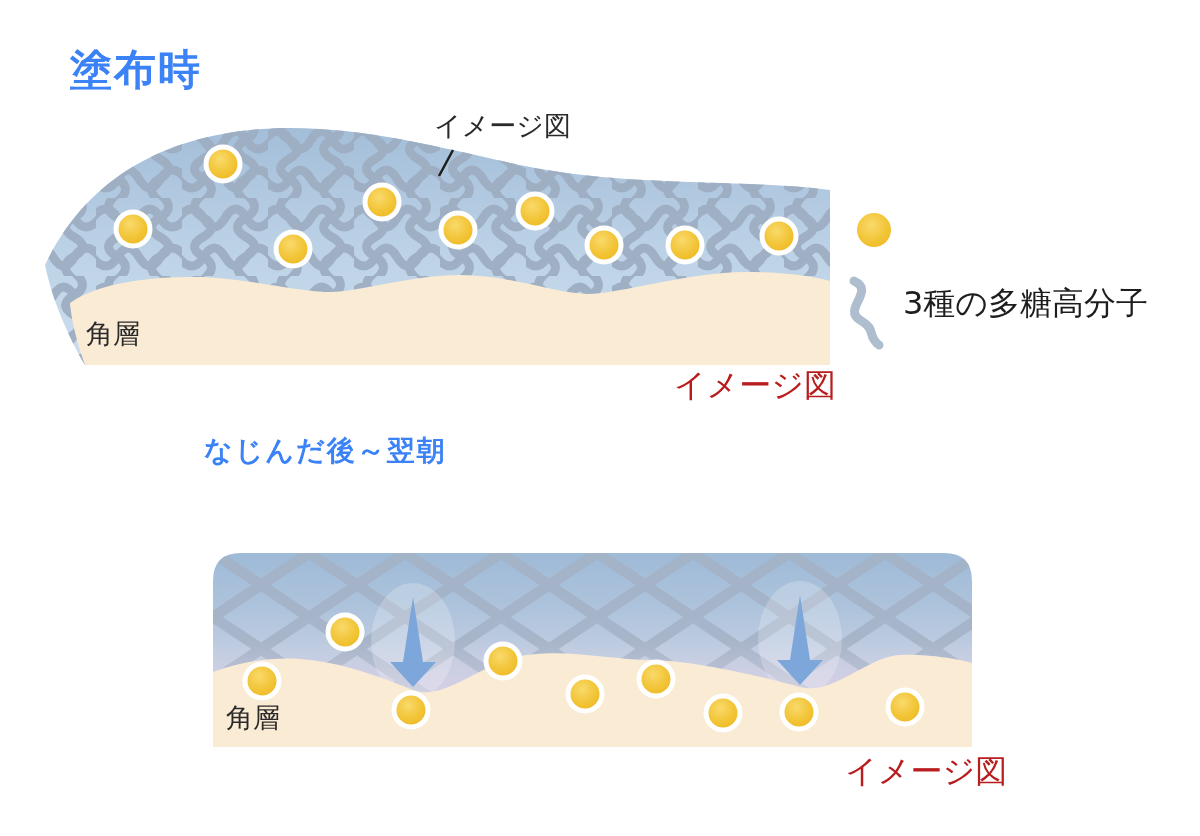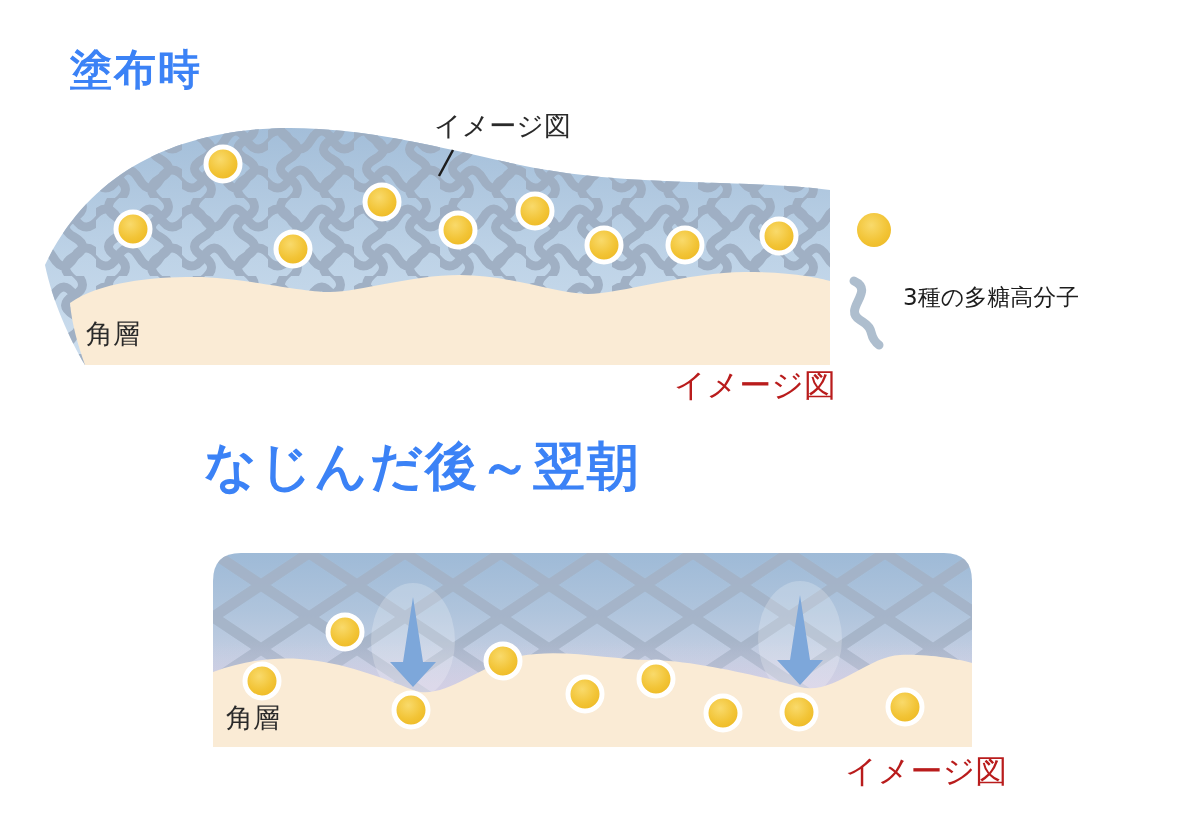--- a/index.html
+++ b/index.html
@@ -9,36 +9,36 @@
     color:#1d1d1d;
   }
   .abs{position:absolute;}
   .title{
     font-weight:800;
     letter-spacing:2px;
     color:#3b82f6;
     white-space:nowrap;
   }
   #title-top{left:70px;top:42px;font-size:42px;}
-  #title-bottom{left:204px;top:432px;font-size:52px;}
+  #title-bottom{left:204px;top:432px;font-size:28px;}
   .label{font-size:27px;color:#2a2a2a;white-space:nowrap;}
   #cream-film-label{left:434px;top:108px;}
   #stratum-label-top{left:86px;top:316px;}
   #stratum-label-bottom{left:226px;top:700px;}
   .caption{font-size:32px;color:#b91c1c;white-space:nowrap;}
   #caption-top{left:640px;top:364px;width:196px;text-align:right;}
   #caption-bottom{left:845px;top:750px;}
   #legend{left:840px;top:206px;width:340px;height:160px;}
   #legend-dot{
     position:absolute;left:17px;top:7px;width:34px;height:34px;border-radius:50%;
     background:radial-gradient(circle at 42% 36%, #f9da6b 0%, #f2c436 55%, #ecb51d 100%);
   }
   #legend-ingredient-label{position:absolute;left:61px;top:6px;font-size:31px;white-space:nowrap;}
   #legend-wave{position:absolute;left:2px;top:68px;}
-  #legend-polymer-label{position:absolute;left:63px;top:76px;font-size:23px;white-space:nowrap;}
+  #legend-polymer-label{position:absolute;left:63px;top:76px;font-size:32px;white-space:nowrap;}
   svg{display:block;}
 </style>
 </head>
 <body>
 
 <div class="abs title" id="title-top">塗布時</div>
 
 <div class="abs label" id="cream-film-label">イメージ図</div>
 
 <svg class="abs" style="left:10px;top:120px;" width="830" height="250" viewBox="0 0 830 250">

